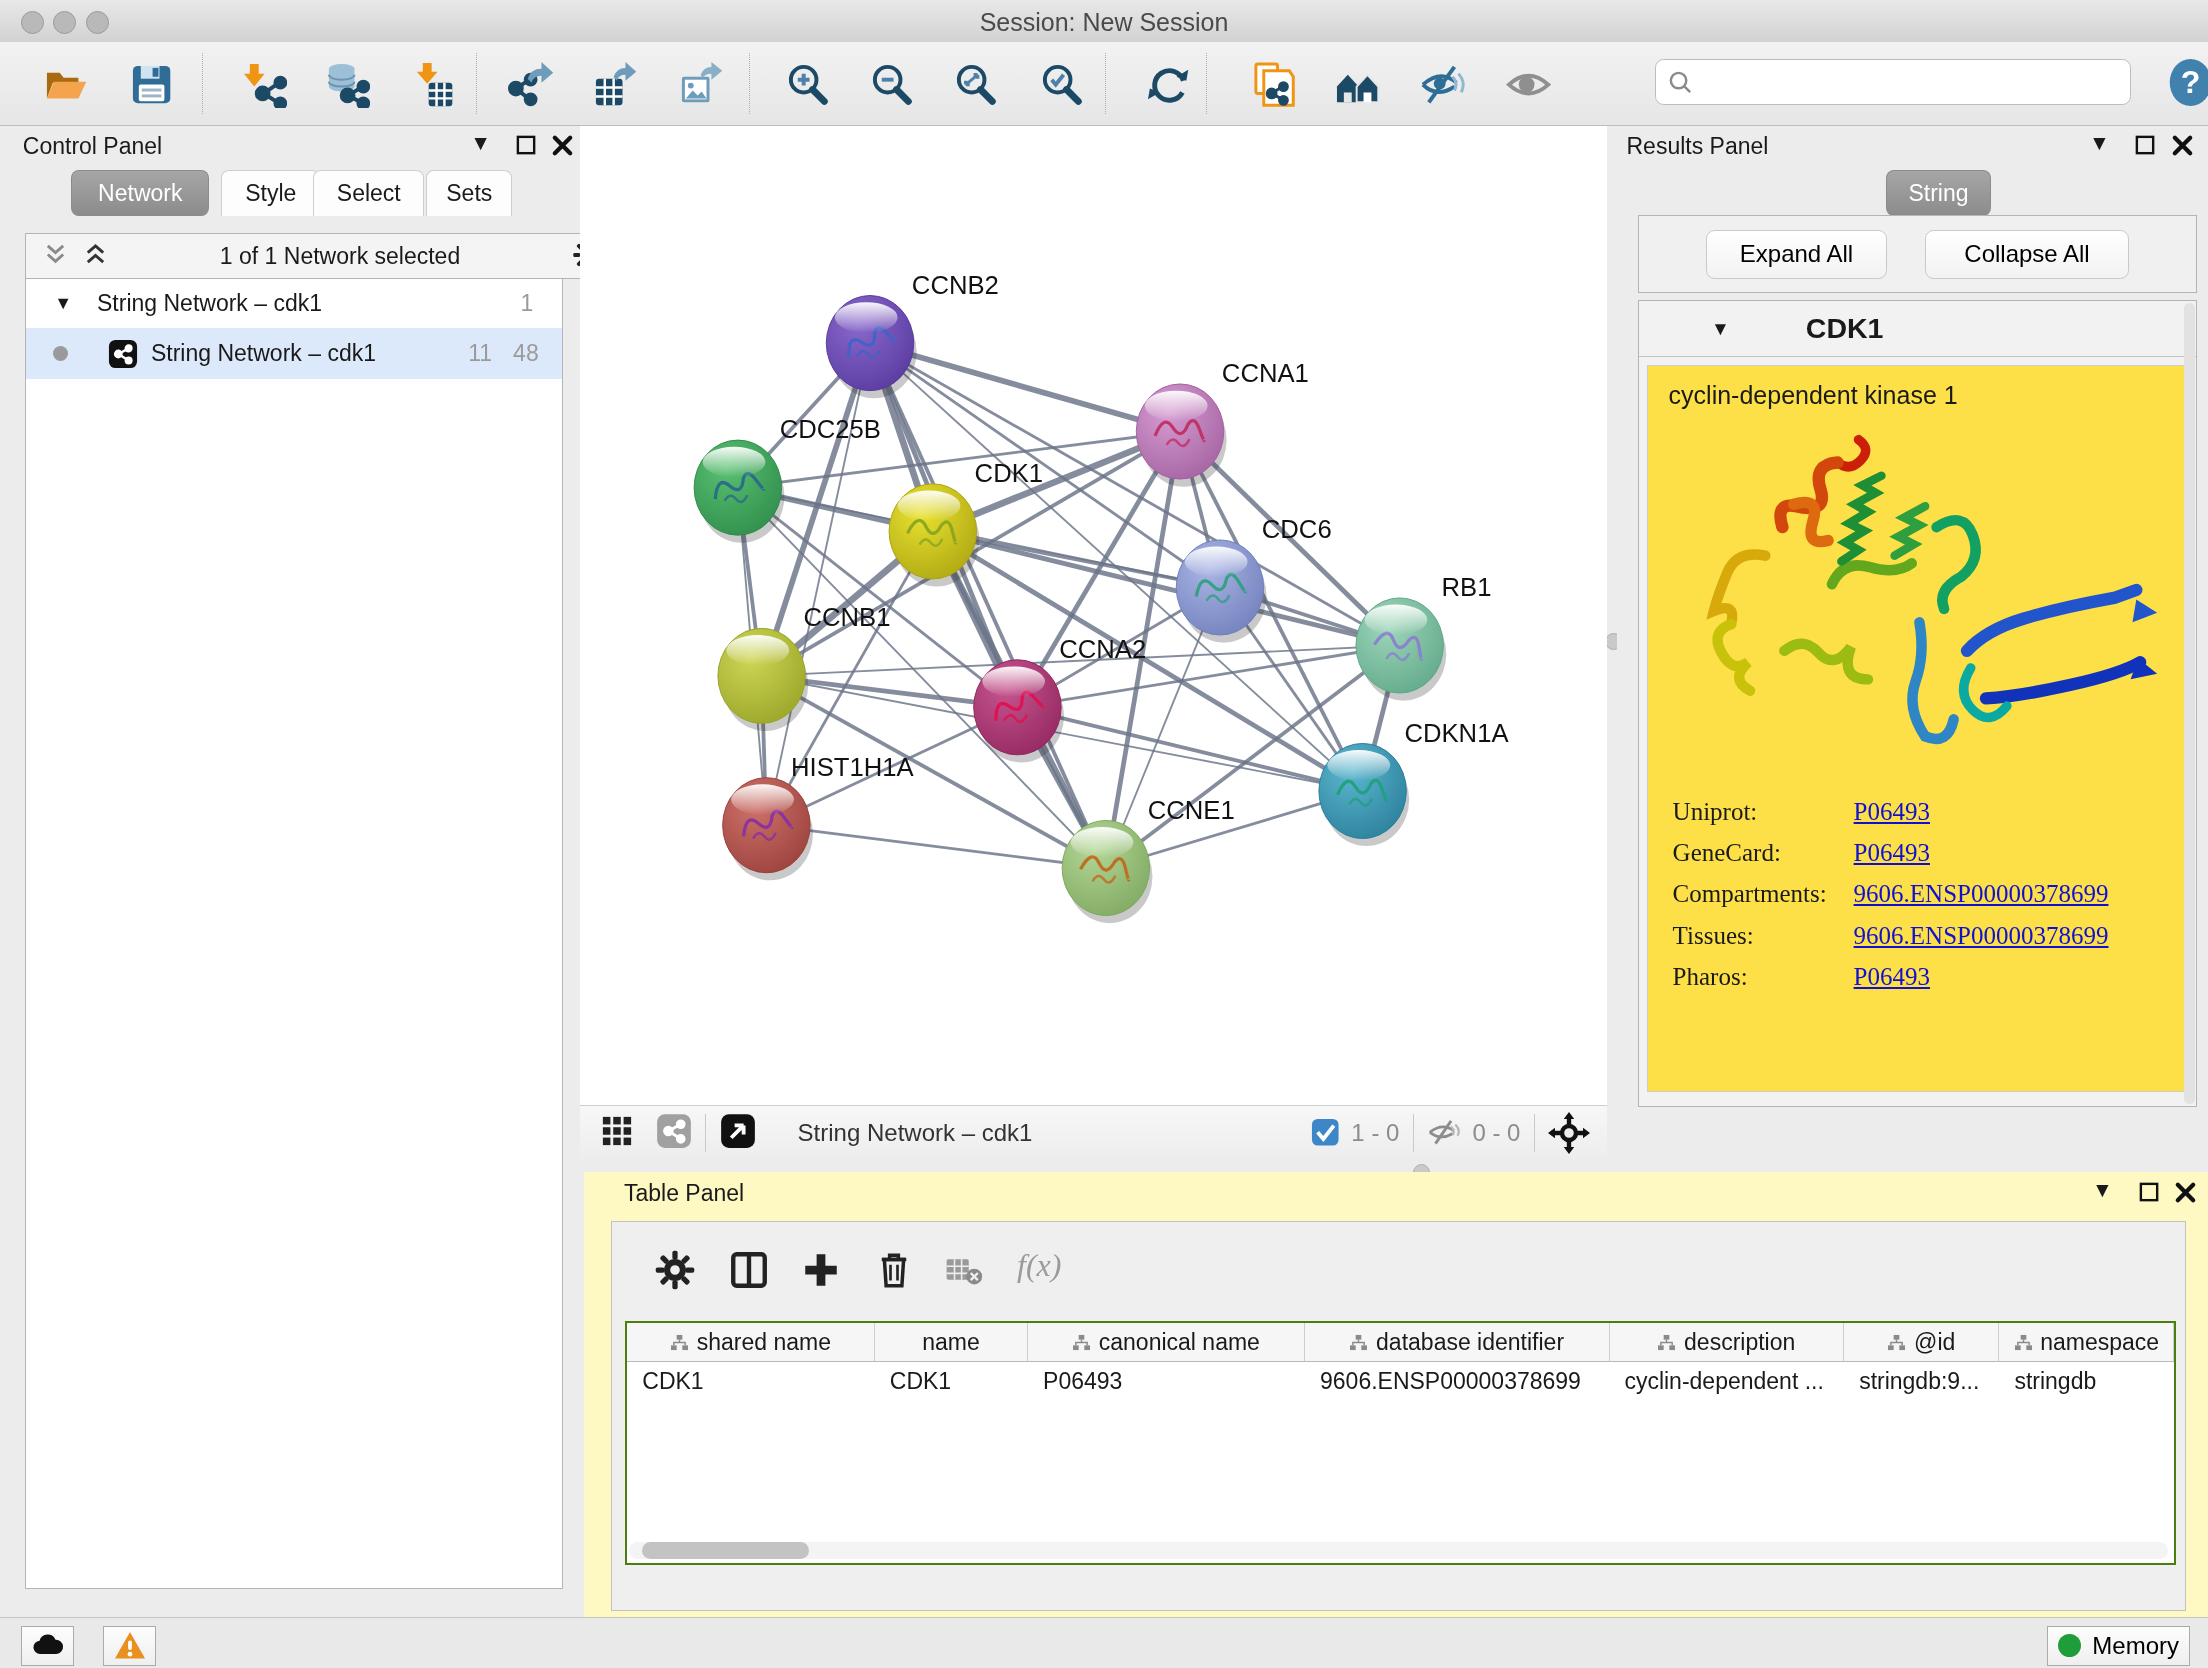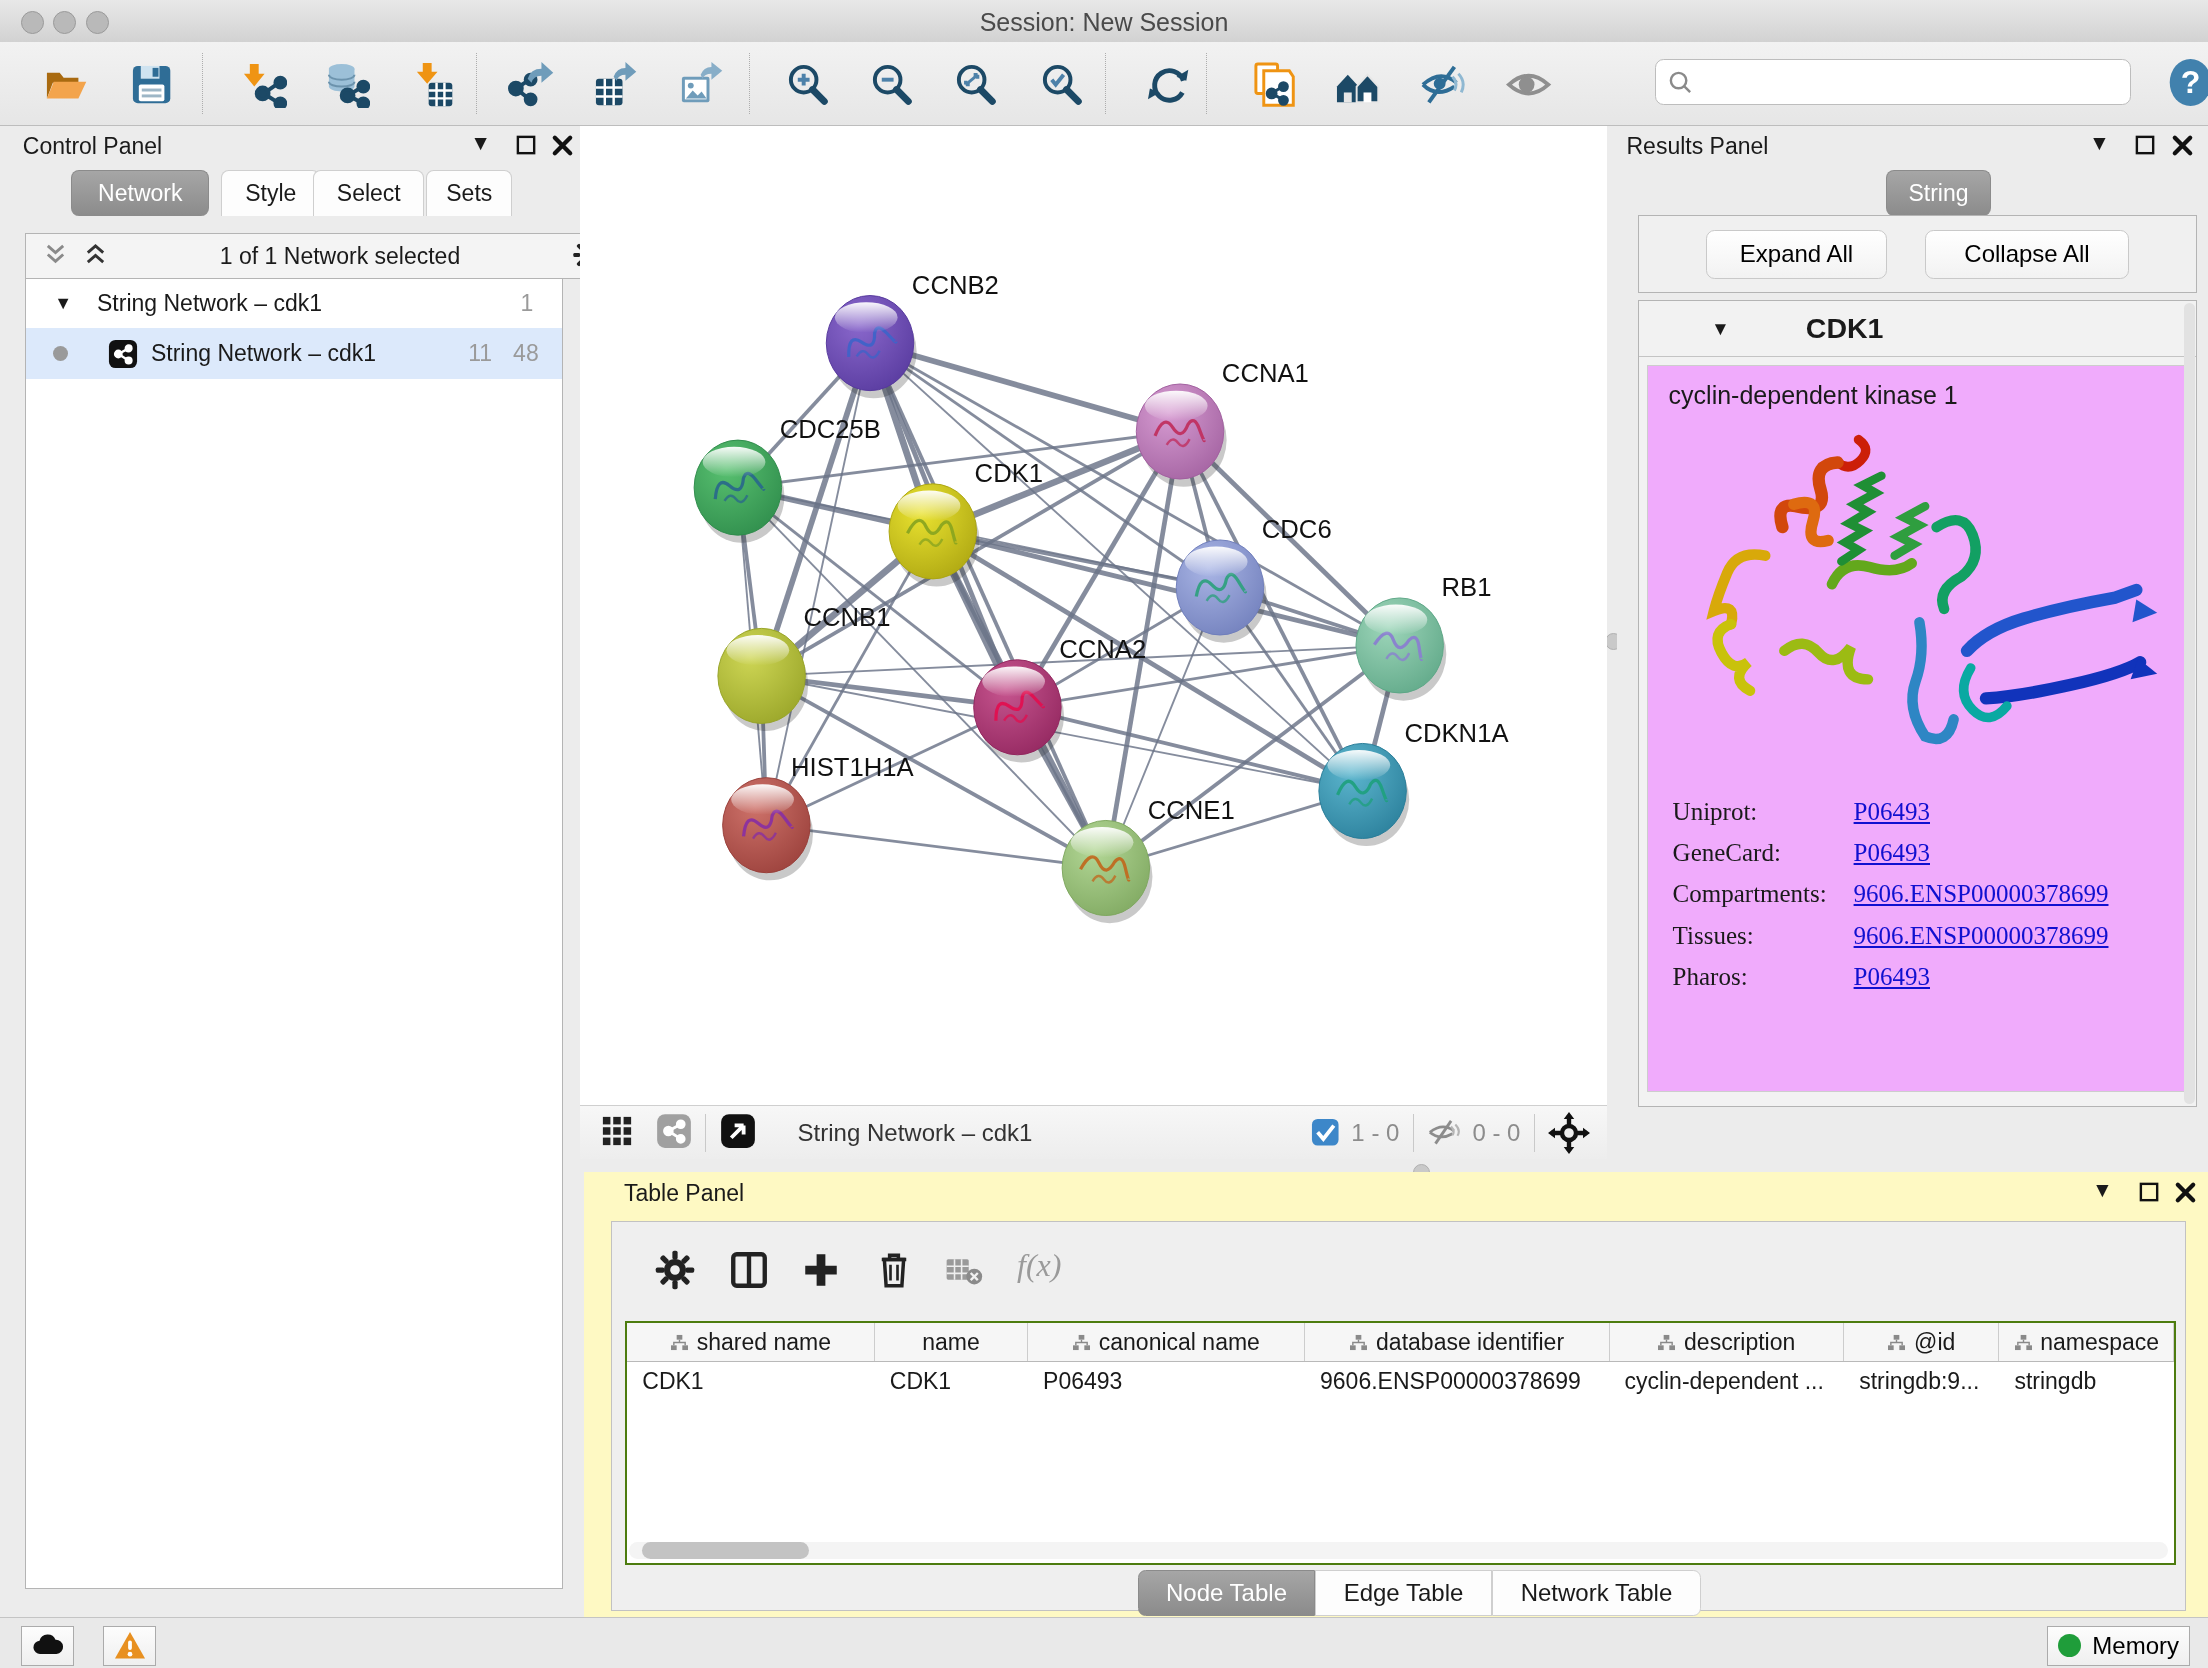--- a/index.html
+++ b/index.html
@@ -528,21 +528,21 @@
   <div class="abs box" style="left:21px;top:89px;width:559px;height:78px;background:#f0f0f0;border-width:1.9px;display:flex;align-items:center;justify-content:center;gap:38px">
     <button class="rbtn" style="width:181px"><span>Expand All</span></button>
     <button class="rbtn" style="width:204px"><span>Collapse All</span></button>
   </div>
 
   <div class="abs box" style="left:21px;top:174px;width:559px;height:807px;background:#f2f2f2;border-width:1.9px">
     <div style="height:55px;display:flex;align-items:center;border-bottom:1px solid #c4c4c4">
       <span style="margin-left:72px;font-size:19px">▼</span>
       <span style="margin-left:76px;font-size:28.5px;font-weight:bold">CDK1</span>
     </div>
-    <div class="box" style="margin:7.6px;height:727px;background:#f0abfc;border-color:#cdcdcd">
+    <div class="box" style="margin:7.6px;height:727px;background:#fde047;border-color:#cdcdcd">
       <div style="margin:15px 0 0 21px;font-size:25px">cyclin-dependent kinase 1</div>
       <svg width="533" height="371" viewBox="0 0 560 390" style="display:block;margin:3.8px auto 0">
         <g fill="none" stroke-linecap="round">
           <path d="M218 28q14 10 2 22t-24 2" stroke="#cc1f08" stroke-width="10"></path>
           <path d="M196 52q-26 2-18 28t-26 18q-22-4-14 22" stroke="#d2470c" stroke-width="13"></path>
           <path d="M150 96q28-8 20 18t16 20" stroke="#de6a10" stroke-width="12"></path>
           <path d="M120 150q-30-6-40 18t-14 40q24-10 18 14" stroke="#d8a90a" stroke-width="11"></path>
           <path d="M84 222q-22 8-10 30t28 10q-20 18 2 30" stroke="#c9c20b" stroke-width="11"></path>
           <path d="M140 250q20-16 36 2t34-6q-12 34 18 34" stroke="#9cbb13" stroke-width="11"></path>
           <path d="M190 180q12-26 40-18t44-4" stroke="#63a81c" stroke-width="11"></path>
@@ -697,31 +697,20 @@
             <div class="tcell" style="width: 239px;">cyclin-dependent ...</div>
             <div class="tcell" style="width: 158px;">stringdb:9...</div>
             <div class="tcell" style="width: 178px;">stringdb</div>
           </div>
       <div class="abs" style="left:1.9px;bottom:3.8px;width:1539px;height:17px;background:#f4f4f4;border-radius:8.6px">
         <div style="margin-left:13.3px;width:167px;height:17px;background:#c3c3c3;border-radius:8.6px"></div>
       </div>
     </div>
   </div>
 
-  <div class="abs" style="left:554px;top:398px;display:flex">
-    <div class="btab sel" style="width:177px;border-radius:7.6px 0 0 7.6px">
-          <span>Node Table</span>
-        </div>
-    <div class="btab" style="width:177px">
-          <span>Edge Table</span>
-        </div>
-    <div class="btab" style="width:209px;border-radius:0 7.6px 7.6px 0">
-          <span>Network Table</span>
-        </div>
-  </div>
 </div>
 
 <div class="abs statusbar">
   <button class="abs sbtn" style="left:21px">
         <svg width="32" height="25" viewBox="0 0 34 26">
           <path d="M9 22a7 7 0 0 1-1-14 9 9 0 0 1 17-1 6.5 6.5 0 0 1 1 15z" fill="#111"></path>
         </svg>
       </button>
   <button class="abs sbtn" style="left:103px">
         <svg width="32" height="28.5" viewBox="0 0 34 30">

